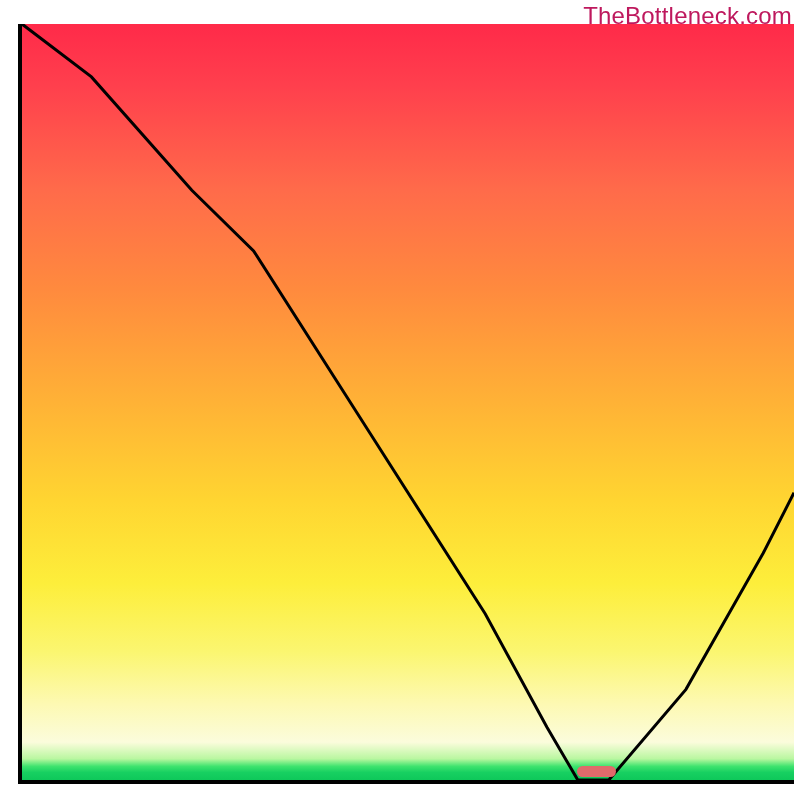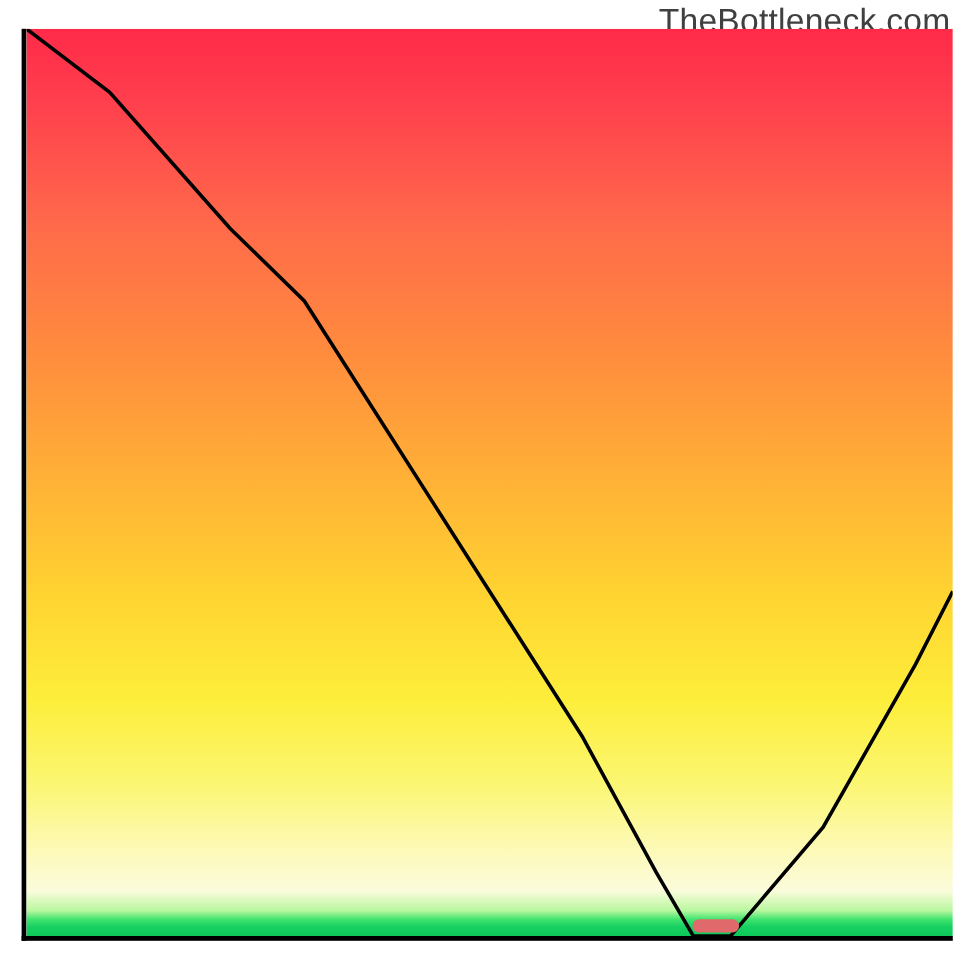--- a/index.html
+++ b/index.html
@@ -7,23 +7,23 @@
   .frame {
     position: relative;
     width: 800px;
     height: 800px;
   }
   .watermark {
     position: absolute;
     top: 2px;
     right: 8px;
     font-family: Arial, Helvetica, sans-serif;
-    font-size: 28px;
+    font-size: 24px;
     font-weight: 500;
-    color: #404040;
+    color: #be185d;
     letter-spacing: 0.2px;
   }
   .plot {
     position: absolute;
     left: 18px;
     top: 24px;
     width: 776px;
     height: 760px;
     border-left: 4px solid #000;
     border-bottom: 4px solid #000;

